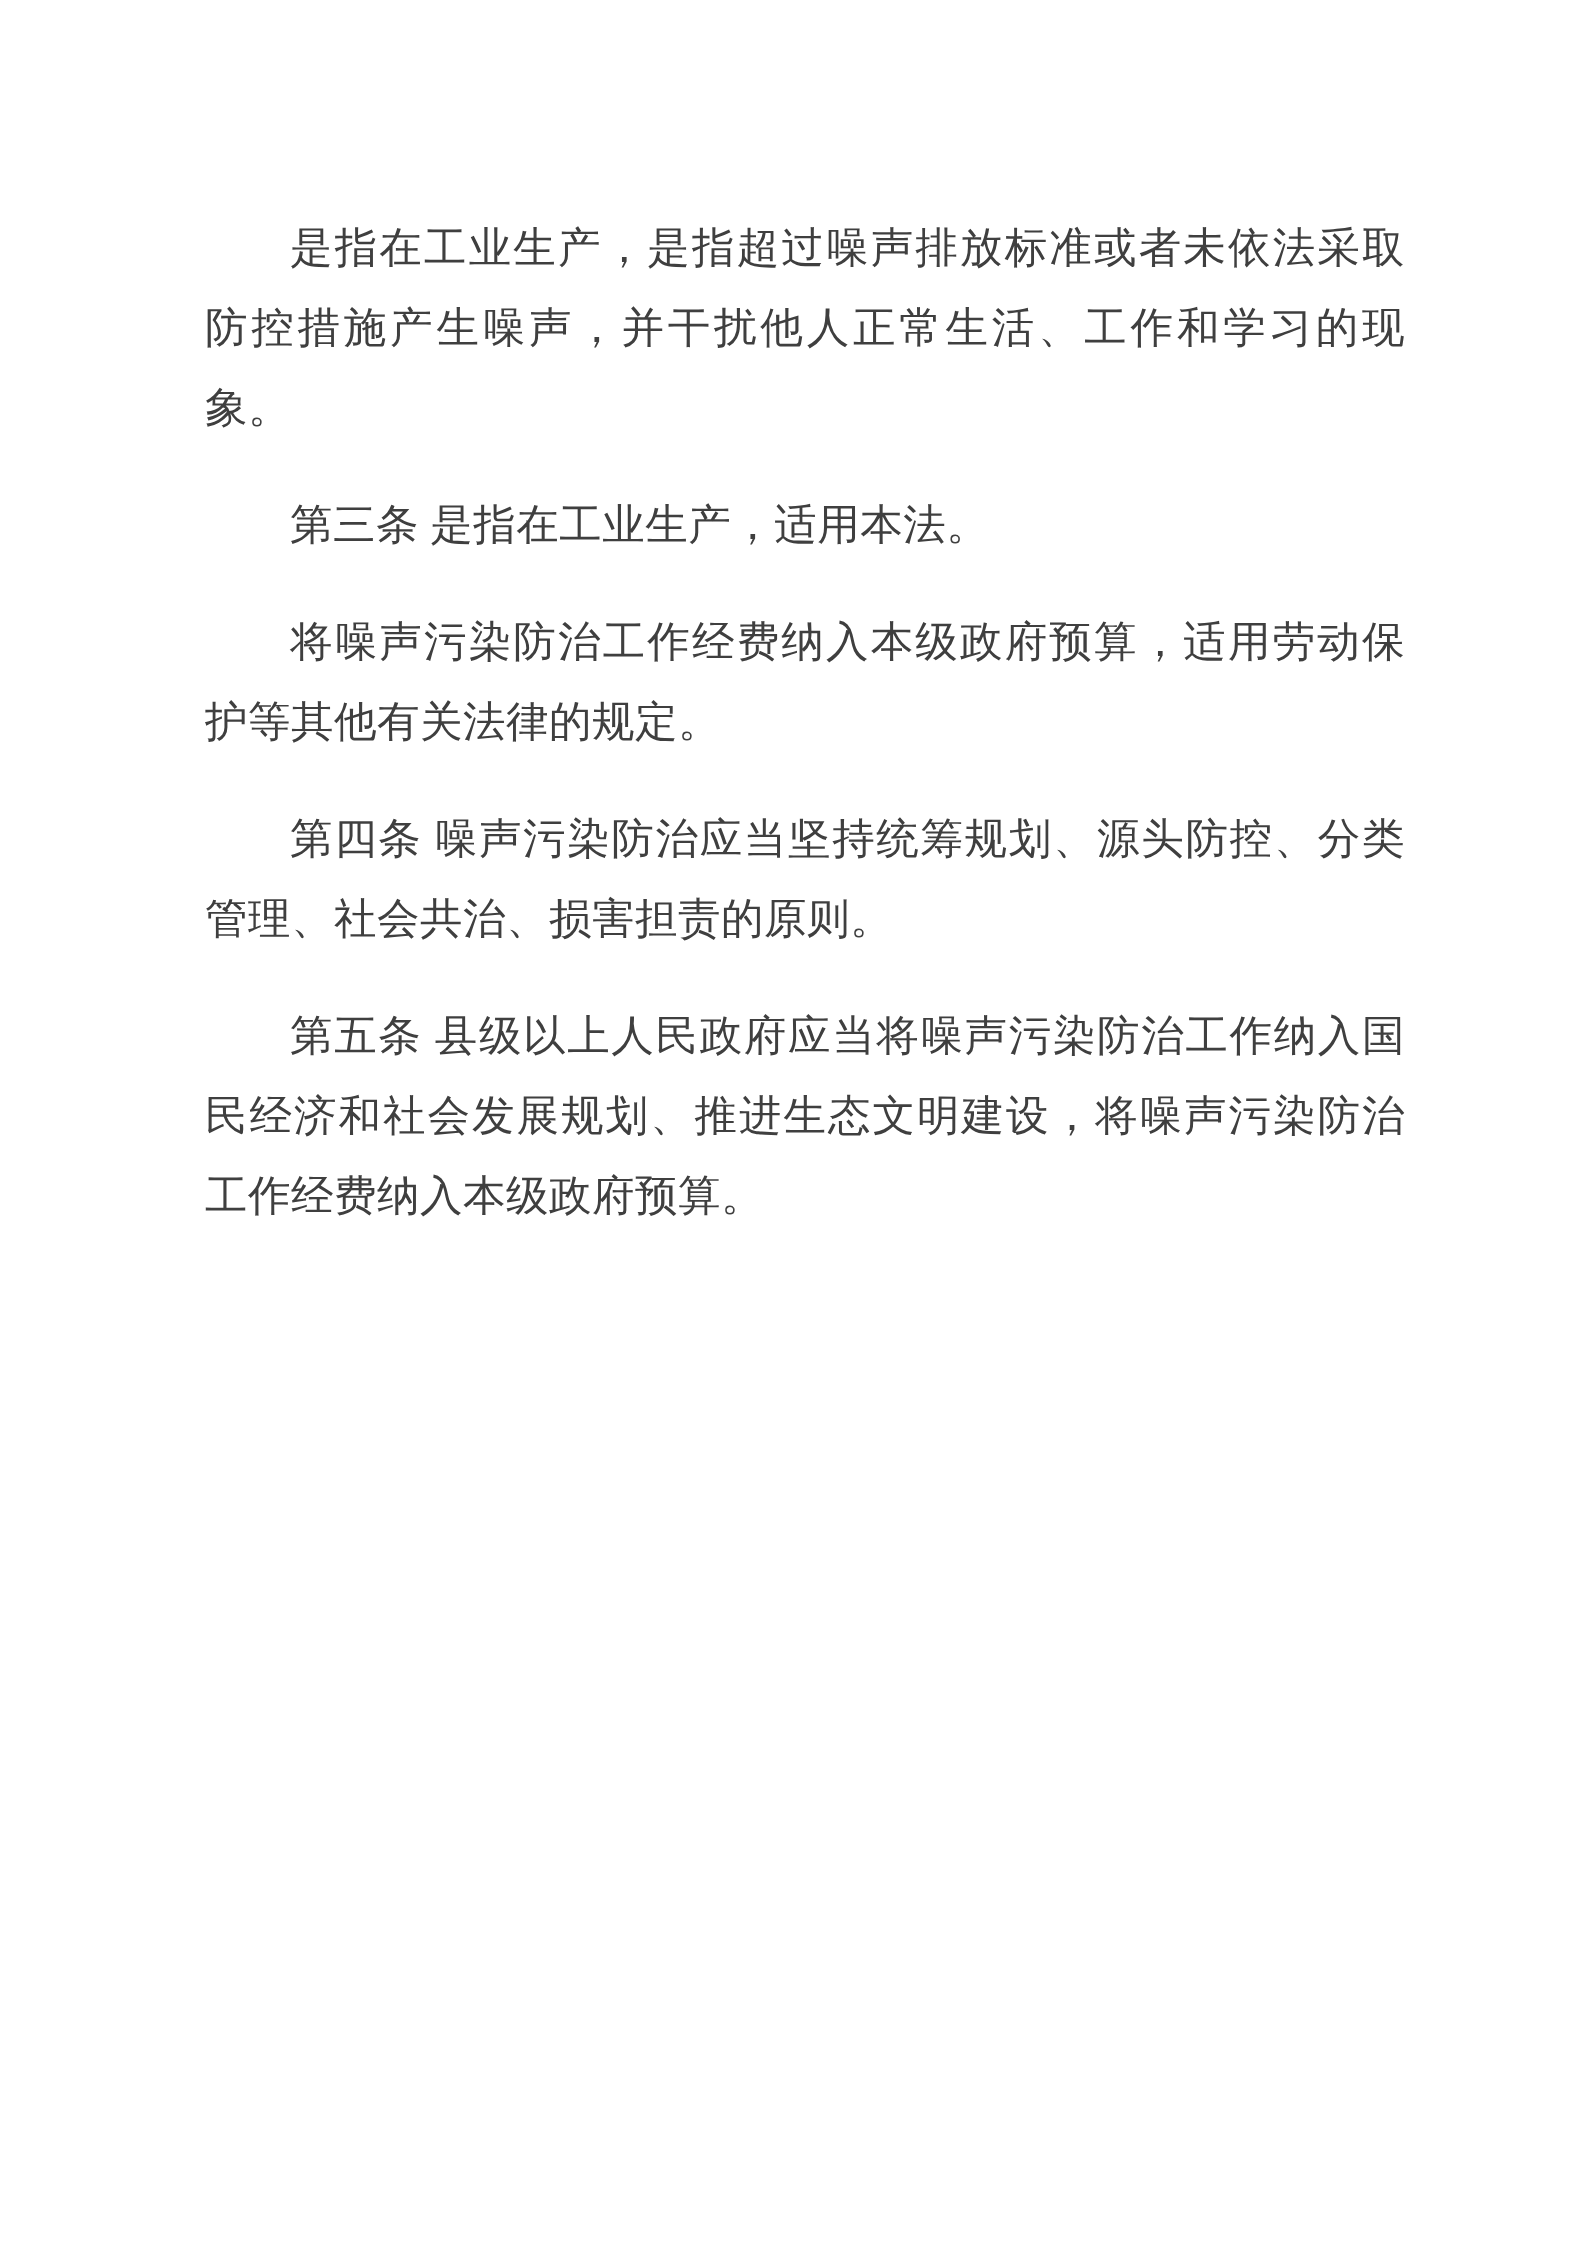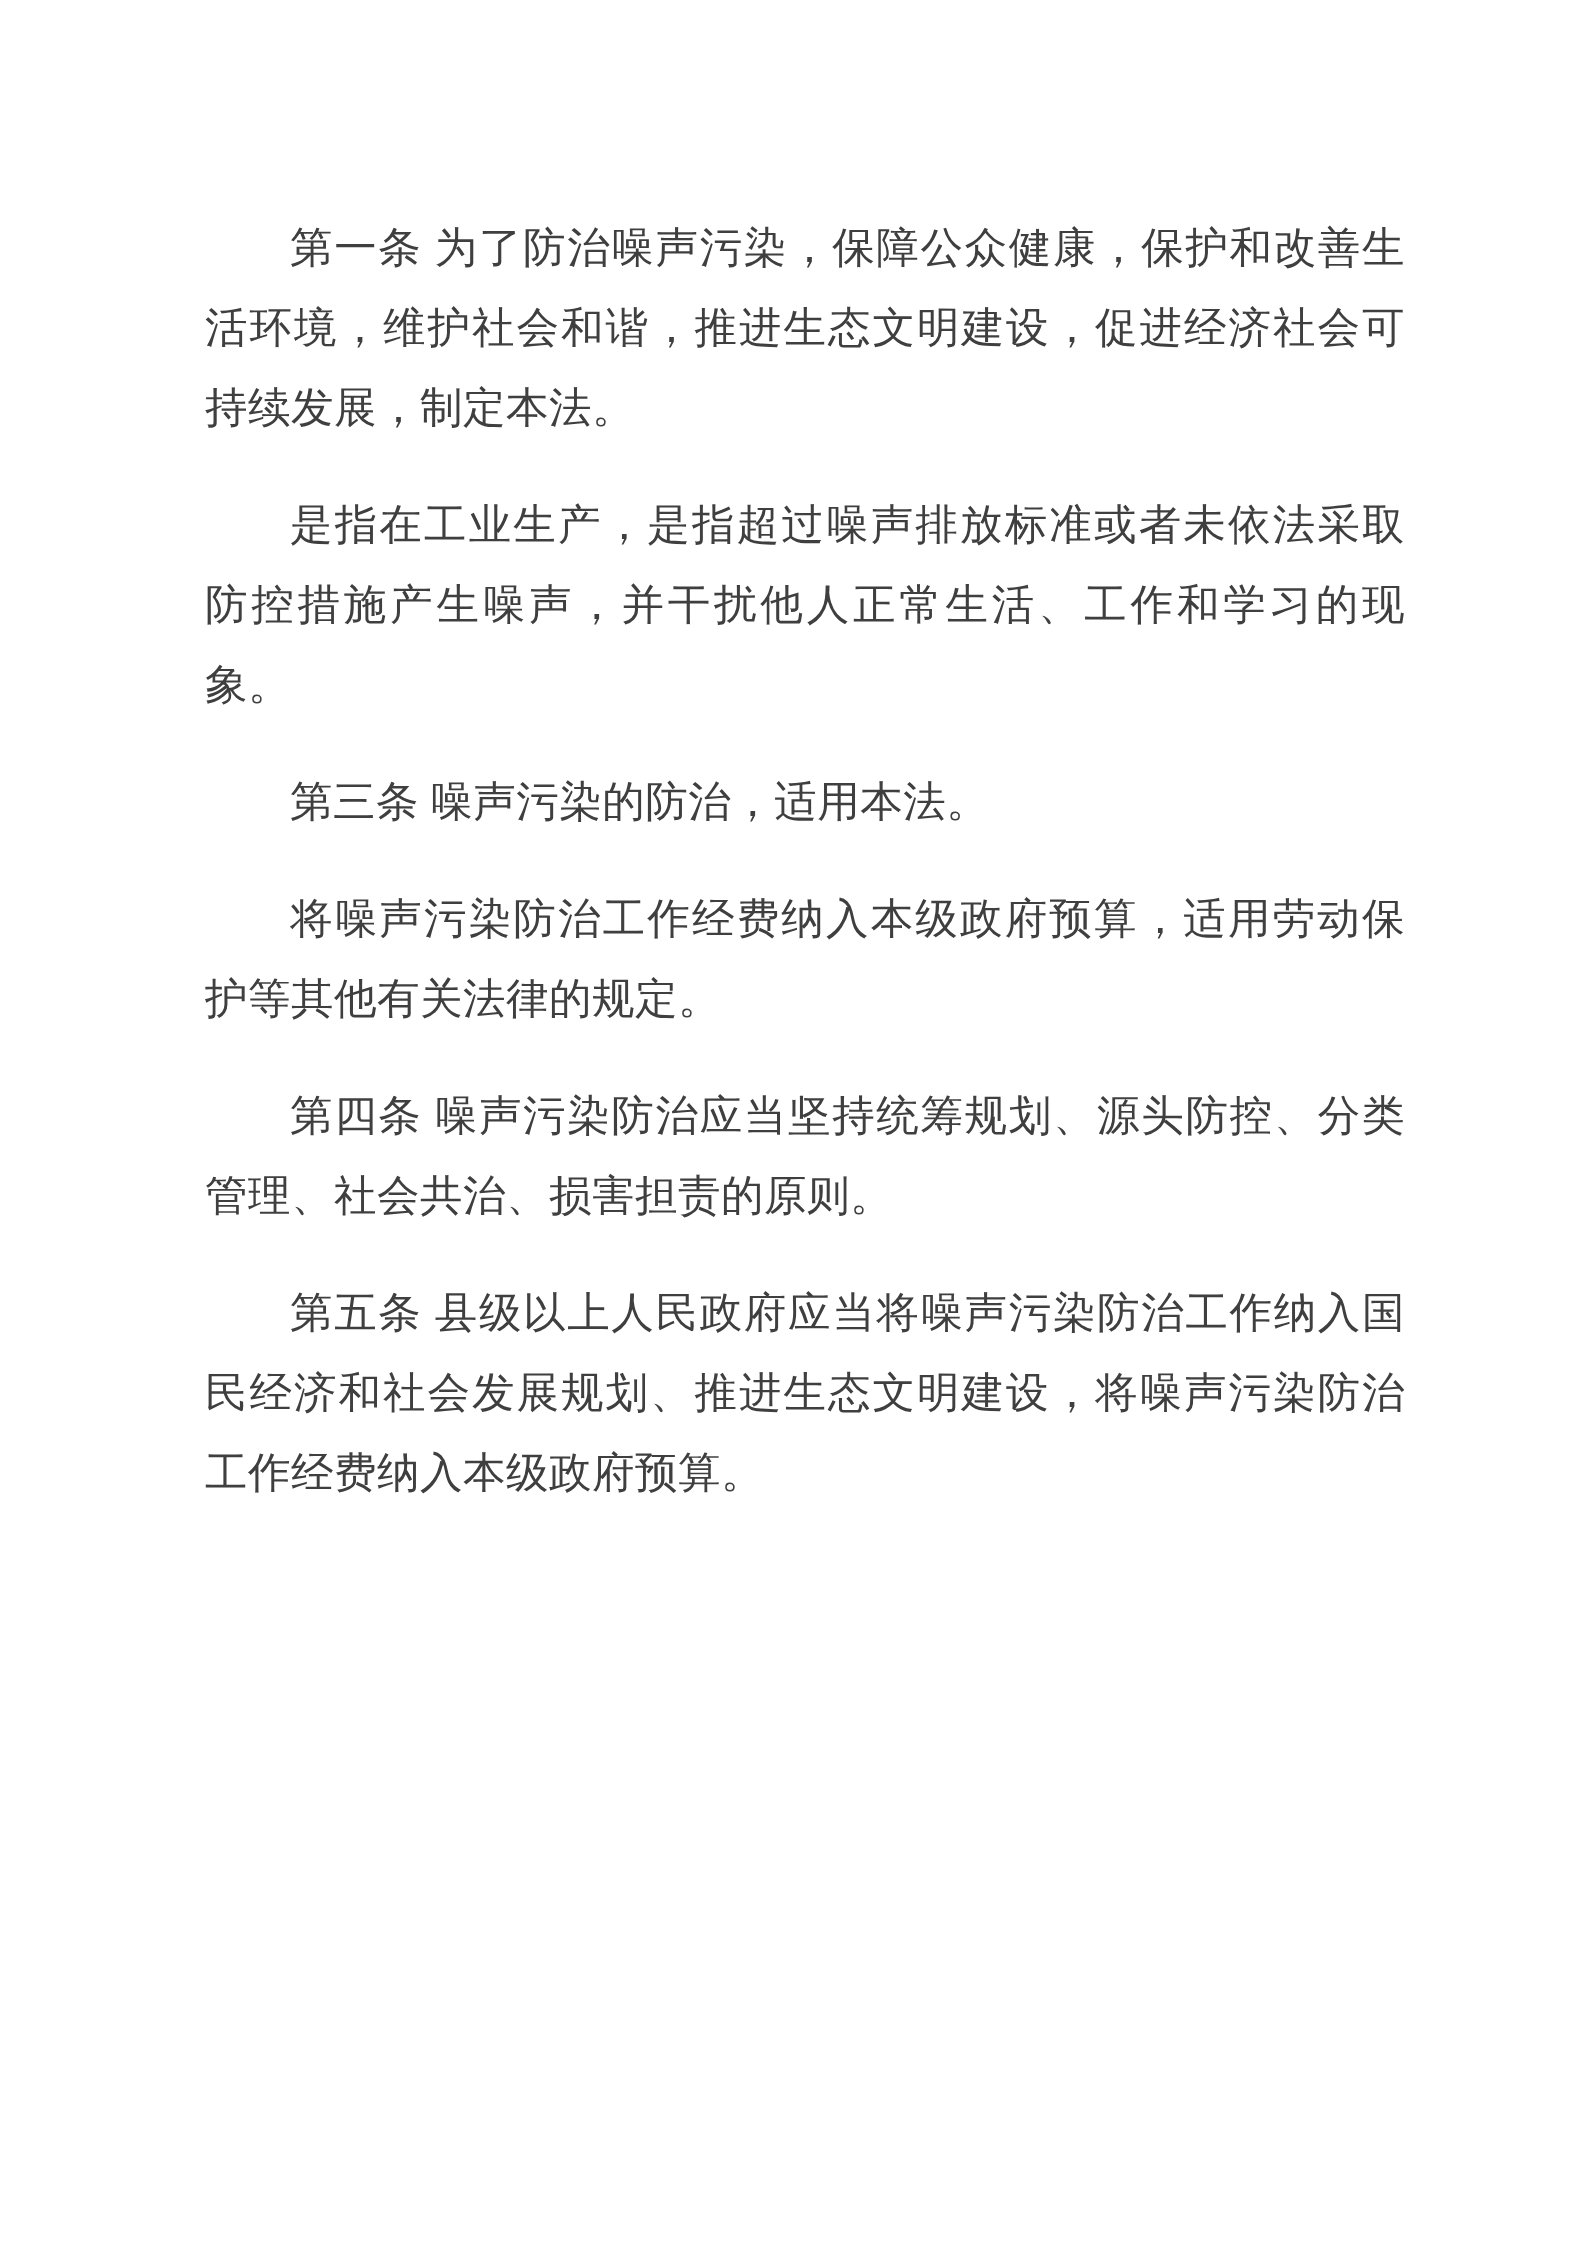--- a/index.html
+++ b/index.html
@@ -33,20 +33,19 @@
     text-indent: 85px;
     letter-spacing: 0.5px;
     word-break: normal;
   }
 </style>
 </head>
 <body>
 
 <div class="page">
   <div class="doc-body">
-    <p>第一条 为了防治噪声污染，保障公众健康，保护和改善生活环境，维护社会和谐，推进生态文明建设，促进经济社会可持续发展，制定本法。</p>
     <p>是指在工业生产，是指超过噪声排放标准或者未依法采取防控措施产生噪声，并干扰他人正常生活、工作和学习的现象。</p>
-    <p>第三条 噪声污染的防治，适用本法。</p>
+    <p>第三条 是指在工业生产，适用本法。</p>
     <p>将噪声污染防治工作经费纳入本级政府预算，适用劳动保护等其他有关法律的规定。</p>
     <p>第四条 噪声污染防治应当坚持统筹规划、源头防控、分类管理、社会共治、损害担责的原则。</p>
     <p>第五条 县级以上人民政府应当将噪声污染防治工作纳入国民经济和社会发展规划、推进生态文明建设，将噪声污染防治工作经费纳入本级政府预算。</p>
   </div>
 </div>
 
 </body></html>

